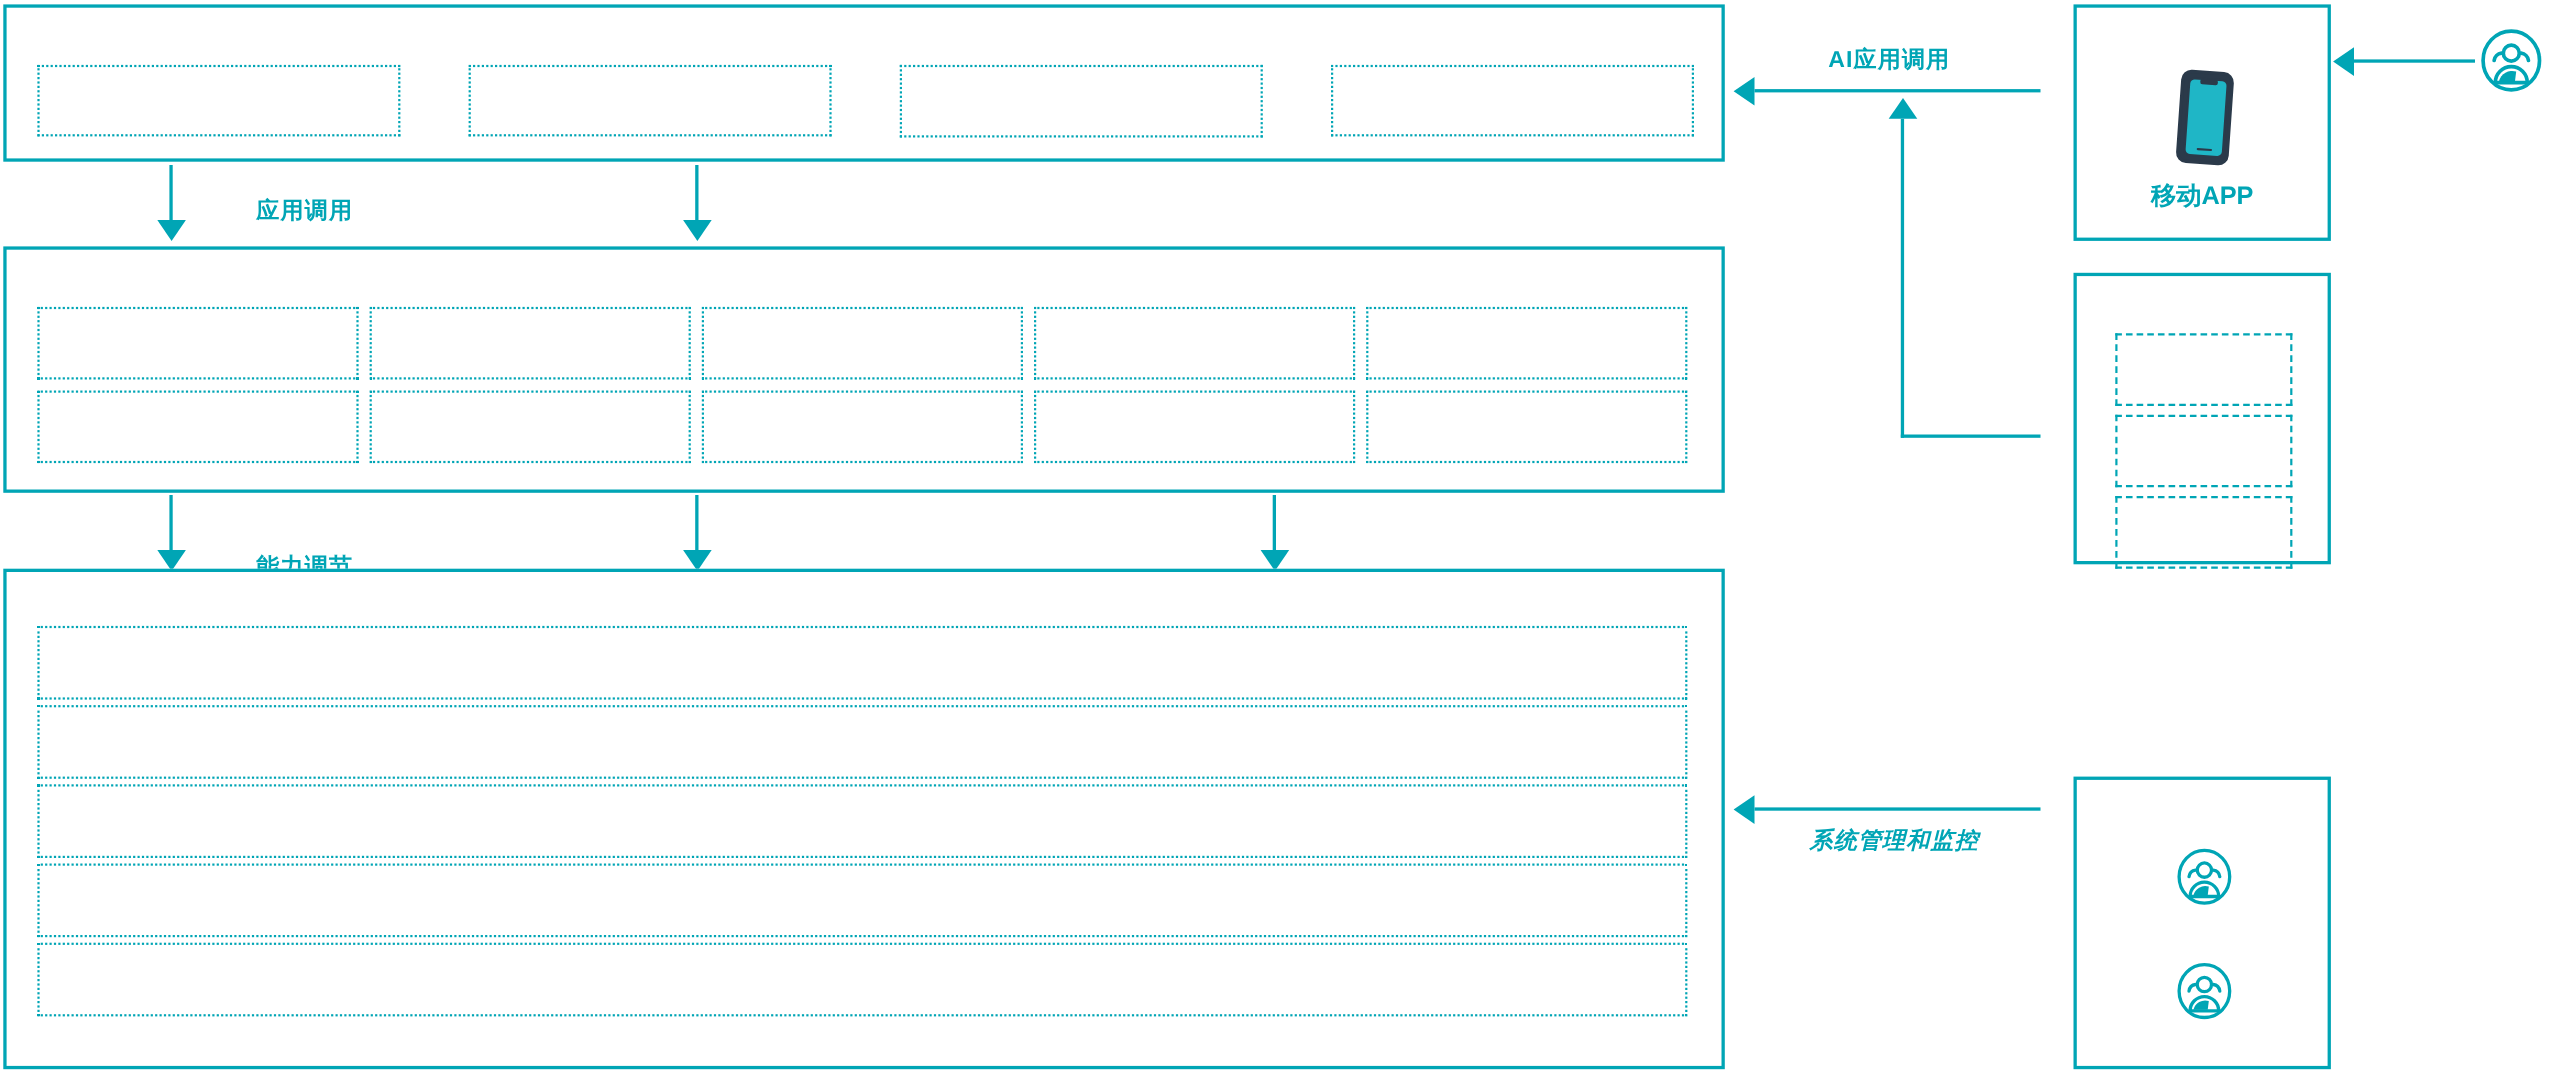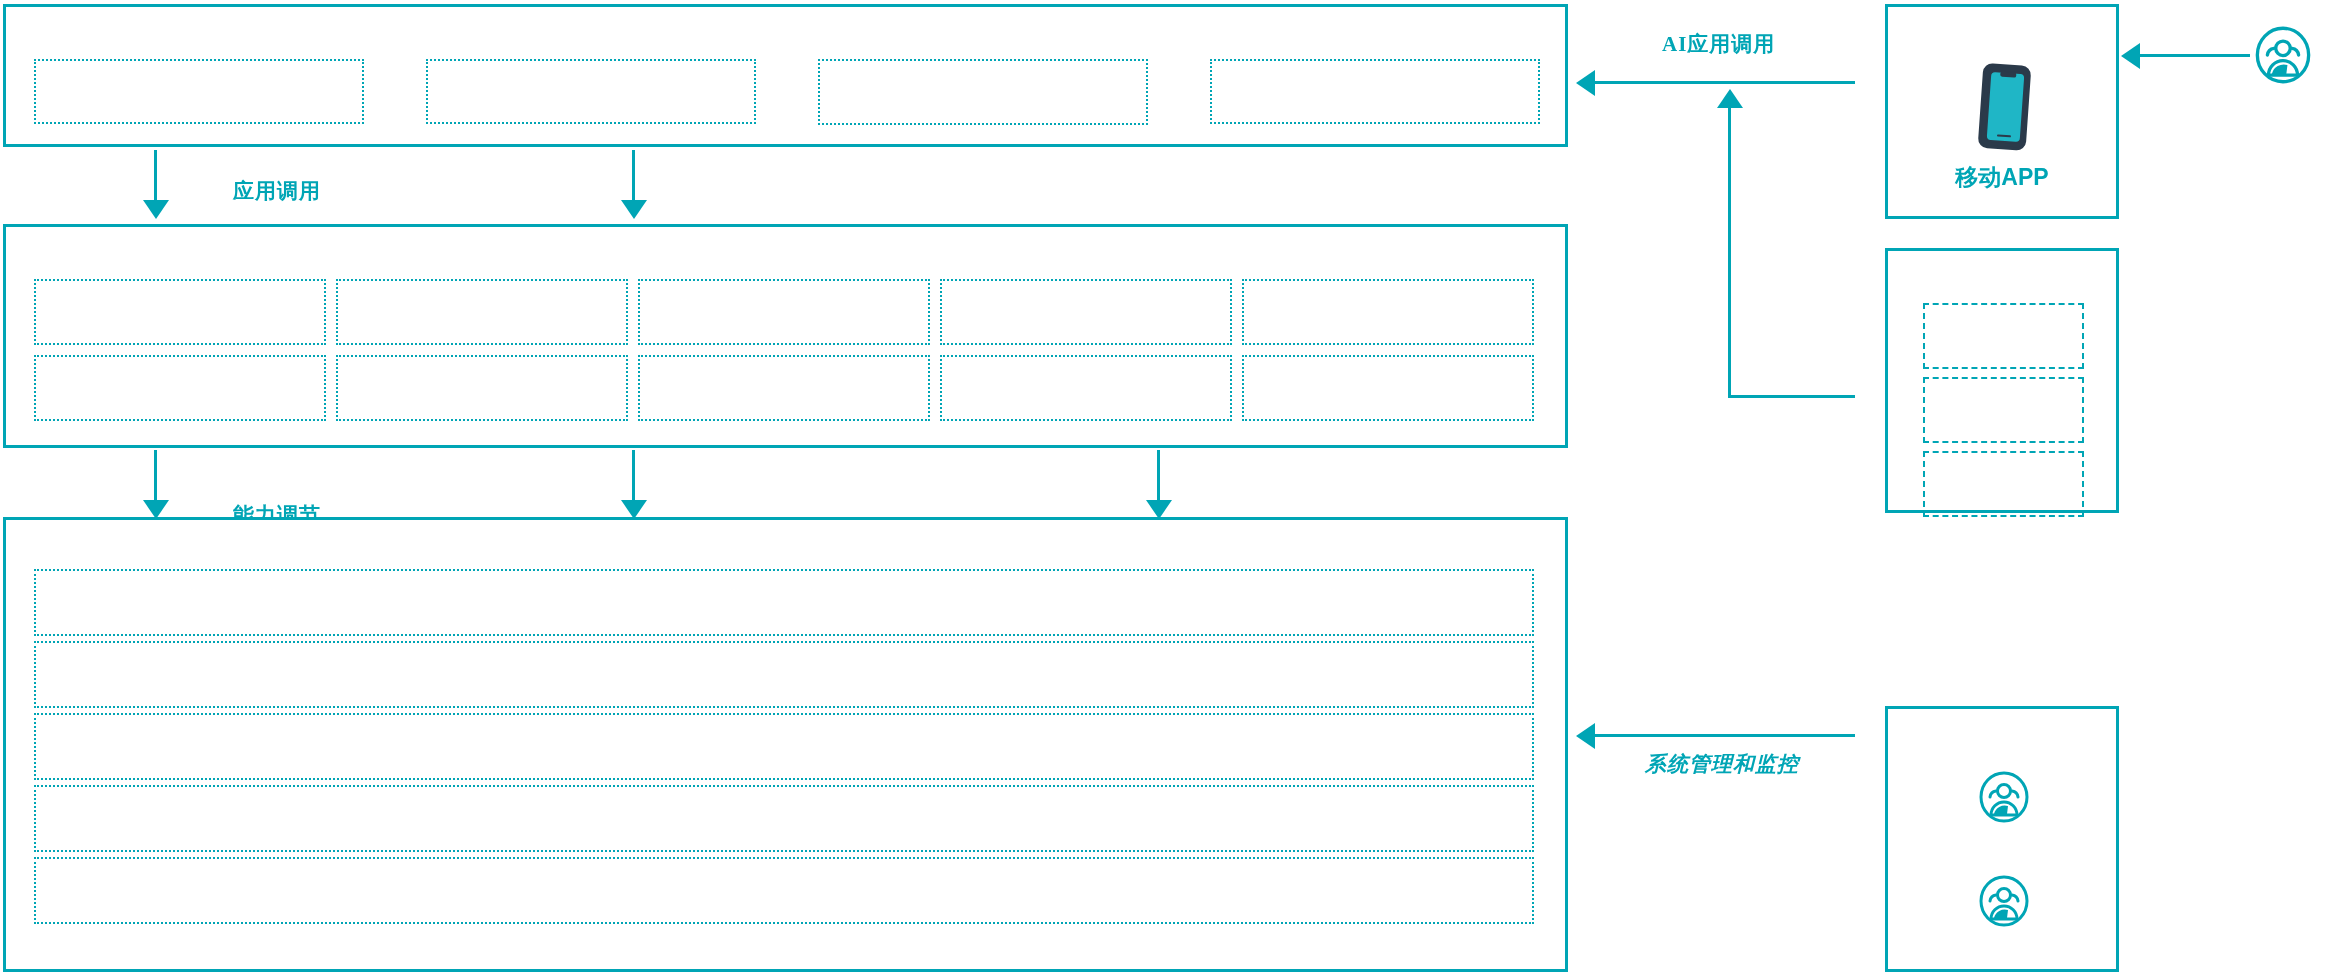--- a/index.html
+++ b/index.html
@@ -117,21 +117,21 @@
 <div class="panel" style="left:3px;top:517px;width:1565px;height:455px;"></div>
 
 <div class="slot" style="left:34px;top:569px;width:1500px;height:67px;"></div>
 <div class="slot" style="left:34px;top:641px;width:1500px;height:67px;"></div>
 <div class="slot" style="left:34px;top:713px;width:1500px;height:67px;"></div>
 <div class="slot" style="left:34px;top:785px;width:1500px;height:67px;"></div>
 <div class="slot" style="left:34px;top:857px;width:1500px;height:67px;"></div>
 
 <div class="hline" style="left:1595px;top:81px;width:260px;"></div>
 <div class="head-left" style="left:1576px;top:70px;"></div>
-<div class="flow-label" style="left:1662px;top:30px;font-family:Liberation Serif, serif;">AI应用调用</div>
+<div class="flow-label" style="left:1662px;top:40px;">AI应用调用</div>
 
 <div class="vline" style="left:1728px;top:108px;height:290px;"></div>
 <div class="head-up" style="left:1717px;top:89px;"></div>
 <div class="hline" style="left:1728px;top:395px;width:127px;"></div>
 
 <div class="hline" style="left:1595px;top:734px;width:260px;"></div>
 <div class="head-left" style="left:1576px;top:723px;"></div>
 <div class="flow-label" style="left:1645px;top:750px;font-style:italic;">系统管理和监控</div>
 
 <div class="panel" style="left:1885px;top:4px;width:234px;height:215px;">

